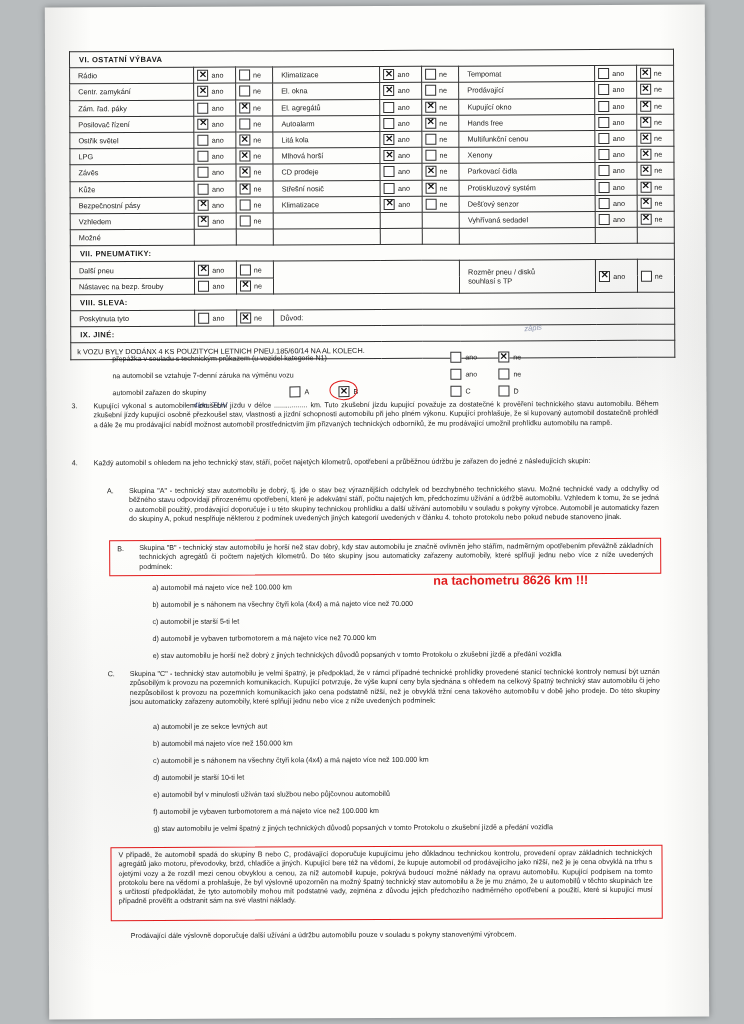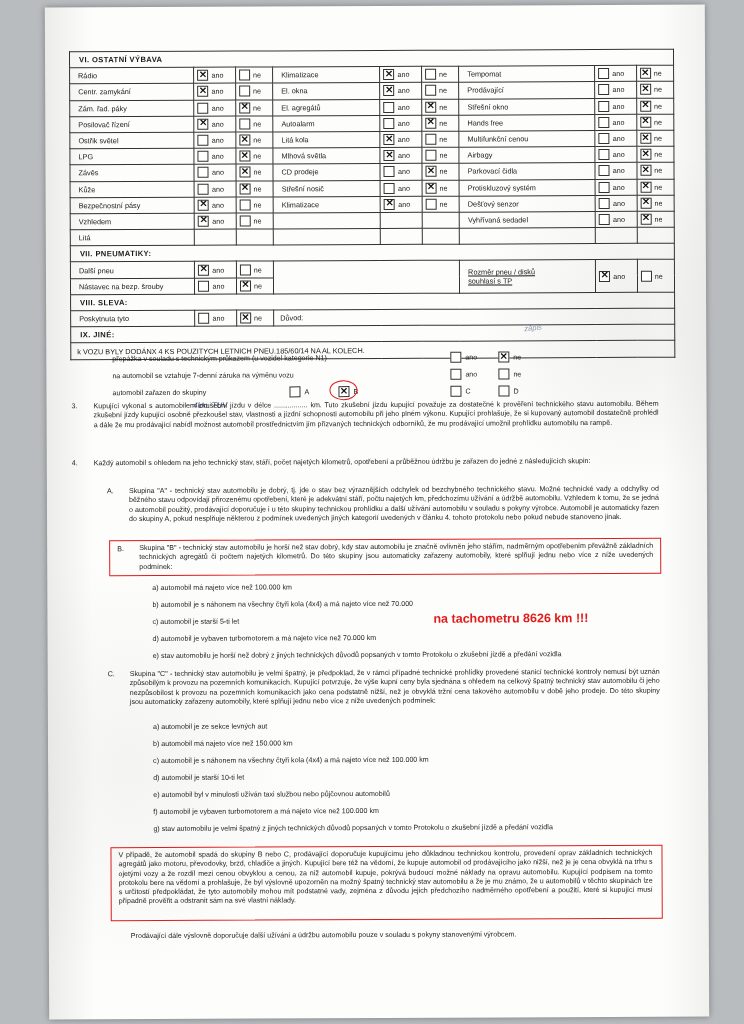--- a/index.html
+++ b/index.html
@@ -42,21 +42,21 @@
     font-size:7.6px;height:14px;
   }
   .lbl{padding-left:8px !important;white-space:nowrap;}
   .chk{width:9px;height:9px;border:1px solid #333;display:inline-block;
        position:relative;vertical-align:-1px;background:#fff;}
   .chk.x:before{content:"✕";position:absolute;left:0;right:0;top:-2.5px;
        text-align:center;font-size:9.5px;line-height:12px;color:#111;font-weight:bold;}
   .optwrap{display:flex;align-items:center;gap:3px;padding-left:3px;white-space:nowrap;}
   .optwrap .t{font-size:7.2px;}
   .cellpad{padding-left:6px !important;}
-  .nowrap{white-space:nowrap;text-decoration:underline;}
+  .nowrap{white-space:nowrap;}
   
   .para{position:absolute;font-size:7.1px;line-height:9.3px;text-align:justify;color:#1d1d1d;}
   .num{position:absolute;font-size:7.1px;}
   .redbox{position:absolute;border:1.4px solid #e01b1b;}
   .redtext{position:absolute;color:#e01b1b;font-weight:bold;font-size:12.5px;}
   .ellipse{position:absolute;width:26px;height:18px;border:1.6px solid #e01b1b;border-radius:50%;}
   .handwrite{position:absolute;color:#2b3a6b;font-size:7.6px;font-style:italic;}
   
   .boxrow{position:absolute;display:flex;align-items:center;gap:4px;font-size:7.1px;}
   .scanspots{position:absolute;inset:0;pointer-events:none;
@@ -181,21 +181,21 @@
                 <span class="chk"></span>
                 <span class="t">ano</span>
               </div>
             </td>
       <td>
               <div class="optwrap">
                 <span class="chk x"></span>
                 <span class="t">ne</span>
               </div>
             </td>
-      <td class="lbl">Střešní okno</td>
+      <td class="lbl">Kupující okno</td>
       <td>
               <div class="optwrap">
                 <span class="chk"></span>
                 <span class="t">ano</span>
               </div>
             </td>
       <td>
               <div class="optwrap">
                 <span class="chk x"></span>
                 <span class="t">ne</span>
@@ -294,34 +294,34 @@
                 <span class="chk"></span>
                 <span class="t">ano</span>
               </div>
             </td>
       <td>
               <div class="optwrap">
                 <span class="chk x"></span>
                 <span class="t">ne</span>
               </div>
             </td>
-      <td class="lbl">Mlhová světla</td>
-      <td>
-              <div class="optwrap">
-                <span class="chk x"></span>
-                <span class="t">ano</span>
-              </div>
-            </td>
-      <td>
-              <div class="optwrap">
-                <span class="chk"></span>
-                <span class="t">ne</span>
-              </div>
-            </td>
-      <td class="lbl">Airbagy</td>
+      <td class="lbl">Mlhová horší</td>
+      <td>
+              <div class="optwrap">
+                <span class="chk x"></span>
+                <span class="t">ano</span>
+              </div>
+            </td>
+      <td>
+              <div class="optwrap">
+                <span class="chk"></span>
+                <span class="t">ne</span>
+              </div>
+            </td>
+      <td class="lbl">Xenony</td>
       <td>
               <div class="optwrap">
                 <span class="chk"></span>
                 <span class="t">ano</span>
               </div>
             </td>
       <td>
               <div class="optwrap">
                 <span class="chk x"></span>
                 <span class="t">ne</span>
@@ -481,21 +481,21 @@
             </td>
       <td>
               <div class="optwrap">
                 <span class="chk x"></span>
                 <span class="t">ne</span>
               </div>
             </td>
     </tr>
 
     <tr>
-      <td class="lbl">Litá</td>
+      <td class="lbl">Možné</td>
       <td></td>
       <td></td>
       <td class="lbl"></td>
       <td></td>
       <td></td>
       <td class="lbl"></td>
       <td></td>
       <td></td>
     </tr>
 
@@ -633,21 +633,21 @@
   <div class="redbox" style="left:62px;top:533px;width:550px;height:34px;"></div>
   <div class="num" style="left:70px;top:538px;">B.</div>
   <div class="para" style="left:92px;top:537px;width:514px;">Skupina "B" - technický stav automobilu je horší než stav dobrý, kdy stav automobilu je značně ovlivněn jeho stářím, nadměrným opotřebením převážně základních technických agregátů či počtem najetých kilometrů. Do této skupiny jsou automaticky zařazeny automobily, které splňují jednu nebo více z níže uvedených podmínek:</div>
 
   <div class="para" style="left:105px;top:577px;width:400px;">a) automobil má najeto více než 100.000 km</div>
   <div class="para" style="left:105px;top:594px;width:420px;">b) automobil je s náhonem na všechny čtyři kola (4x4) a má najeto více než 70.000</div>
   <div class="para" style="left:105px;top:611px;width:400px;">c) automobil je starší 5-ti let</div>
   <div class="para" style="left:105px;top:628px;width:420px;">d) automobil je vybaven turbomotorem a má najeto více než 70.000 km</div>
   <div class="para" style="left:105px;top:645px;width:500px;">e) stav automobilu je horší než dobrý z jiných technických důvodů popsaných v tomto Protokolu o zkušební jízdě a předání vozidla</div>
 
-  <div class="redtext" style="left:386px;top:606px;">na tachometru 8626 km !!!</div>
+  <div class="redtext" style="left:386px;top:568px;">na tachometru 8626 km !!!</div>
 
   <div class="num" style="left:60px;top:663px;">C.</div>
   <div class="para" style="left:82px;top:663px;width:530px;">Skupina "C" - technický stav automobilu je velmi špatný, je předpoklad, že v rámci případné technické prohlídky provedené stanicí technické kontroly nemusí být uznán způsobilým k provozu na pozemních komunikacích. Kupující potvrzuje, že výše kupní ceny byla sjednána s ohledem na celkový špatný technický stav automobilu či jeho nezpůsobilost k provozu na pozemních komunikacích jako cena podstatně nižší, než je obvyklá tržní cena takového automobilu v době jeho prodeje. Do této skupiny jsou automaticky zařazeny automobily, které splňují jednu nebo více z níže uvedených podmínek:</div>
 
   <div class="para" style="left:105px;top:716px;width:400px;">a)  automobil je ze sekce levných aut</div>
   <div class="para" style="left:105px;top:733px;width:400px;">b)  automobil má najeto více než 150.000 km</div>
   <div class="para" style="left:105px;top:750px;width:440px;">c)  automobil je s náhonem na všechny čtyři kola (4x4) a má najeto více než 100.000 km</div>
   <div class="para" style="left:105px;top:767px;width:400px;">d)  automobil je starší 10-ti let</div>
   <div class="para" style="left:105px;top:784px;width:440px;">e)  automobil byl v minulosti užíván taxi službou nebo půjčovnou automobilů</div>
   <div class="para" style="left:105px;top:801px;width:440px;">f)  automobil je vybaven turbomotorem a má najeto více než 100.000 km</div>

